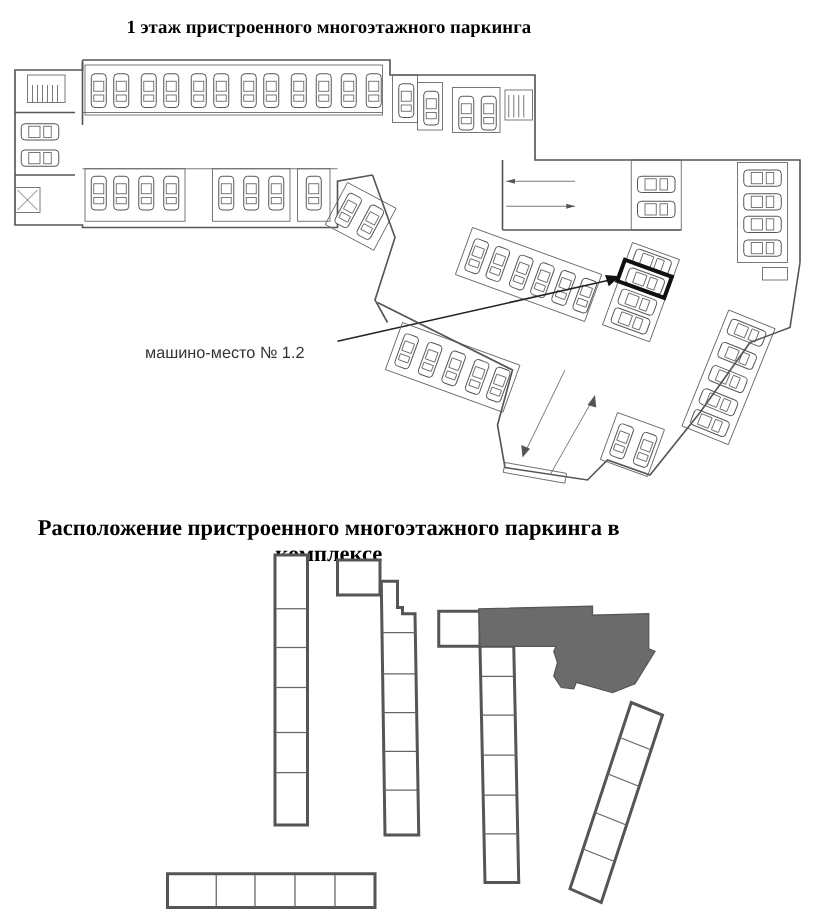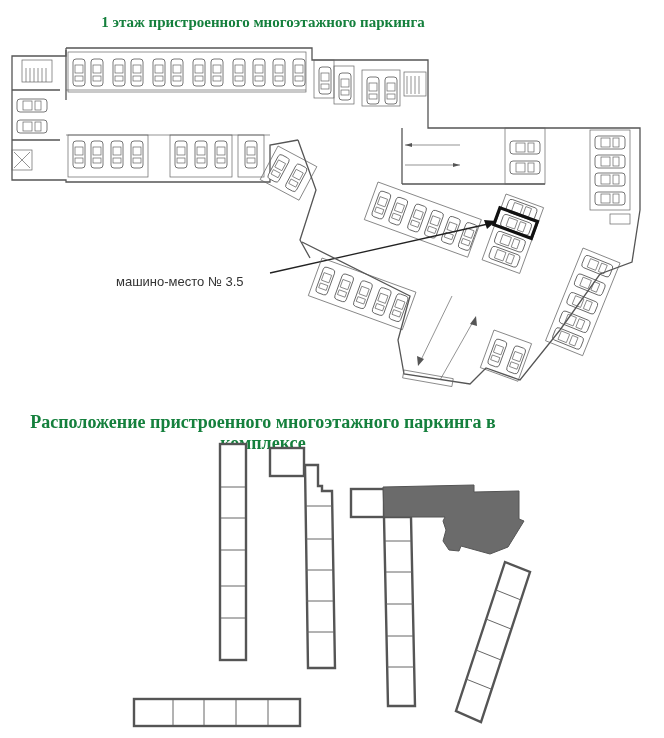--- a/index.html
+++ b/index.html
@@ -1,17 +1,17 @@
 <!DOCTYPE html>
 <html><head>
 <meta charset="utf-8">
 <style>
   html, body { margin: 0; padding: 0; background: #ffffff; }
   body { width: 664px; height: 738px; position: relative; overflow: hidden; font-family: "Liberation Serif", serif; }
-  .title { position: absolute; left: 0; width: 526px; text-align: center; font-family: "Liberation Serif", "DejaVu Serif", serif; font-weight: bold; color: #15803d; }
+  .title { position: absolute; left: 0; width: 526px; text-align: center; font-family: "Liberation Serif", "DejaVu Serif", serif; font-weight: bold; color: #000000; }
   #title1 { top: 14px; font-size: 15px; }
   #title2 { top: 412px; font-size: 18px; }
   .callout { position: absolute; left: 116px; top: 274px; font-family: "Liberation Sans", "DejaVu Sans", sans-serif; font-size: 13px; color: #333; }
   svg { position: absolute; left: 0; top: 0; }
   .wall { fill: none; stroke: #555; stroke-width: 1.3; }
   .thin { fill: none; stroke: #666; stroke-width: 0.7; }
   .car  { fill: #fff; stroke: #555; stroke-width: 0.8; }
   .bldg { fill: #fff; stroke: #555; stroke-width: 2.4; }
   .cell { stroke: #666; stroke-width: 1; }
 </style>
@@ -183,21 +183,21 @@
     <polyline class="wall" points="298,140 316,190 300,240 310,258"></polyline>
     <polyline class="wall" points="302,242 410,296 398,340 404,374 470,384 486,368 520,380 560,330 600,274 632,262 640,210"></polyline>
     <line class="thin" x1="420" y1="362" x2="452" y2="296"></line>
     <polygon points="418,366 417,356 424,359" fill="#555"></polygon>
     <line class="thin" x1="440" y1="380" x2="474" y2="320"></line>
     <polygon points="476,316 470,324 477,326" fill="#555"></polygon>
     <rect x="404" y="370" width="50" height="8" class="thin" transform="rotate(10 404 370)"></rect>
   </g>
 </svg>
 
-<div class="callout">машино-место № 3.5</div>
+<div class="callout">машино-место № 1.2</div>
 
 <div id="title2" class="title">Расположение пристроенного многоэтажного паркинга в комплексе</div>
 
 <svg width="664" height="738" style="pointer-events:none">
   <g>
     <rect x="220" y="444" width="26" height="216" class="bldg"></rect>
     <line class="cell" x1="221" y1="487" x2="245" y2="487"></line>
     <line class="cell" x1="221" y1="518" x2="245" y2="518"></line>
     <line class="cell" x1="221" y1="550" x2="245" y2="550"></line>
     <line class="cell" x1="221" y1="586" x2="245" y2="586"></line>

